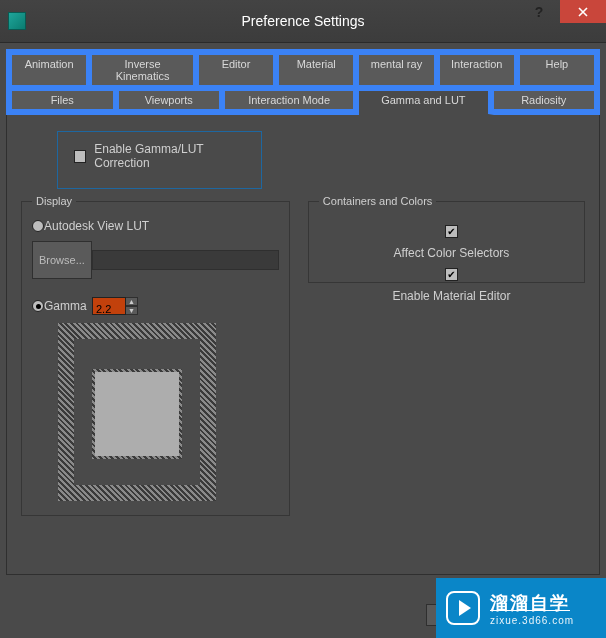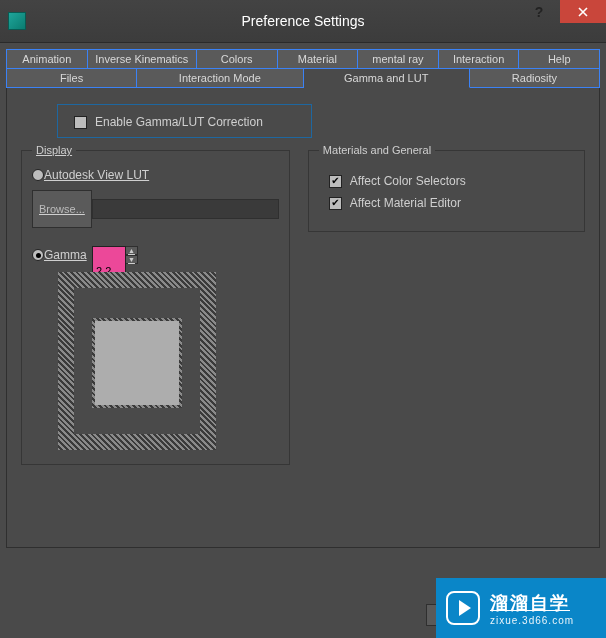--- a/index.html
+++ b/index.html
@@ -35,21 +35,21 @@
   .tbtn.close { background:#c9463b; width:46px;}
   .tbtn.close svg { width:10px; height:10px; }
   .dialog-body {
     padding: 6px 6px 6px 6px;
     background:#4a4a4a;
   }
   .tabrow { display:flex; gap:0; }
   .tab {
     background:#5a5a5a;
     color:#d8d8d8;
-    border:1px solid #3b82f6;
+    border:6px solid #3b82f6;
     padding:3px 4px;
     font-size:11px;
     text-align:center;
     cursor:pointer;
     position:relative;
   }
   .tabrow1 .tab { flex:1; border-bottom:none;}
   .tabrow2 .tab { flex:1; }
   .tab.active {
     background:#4a4a4a;
@@ -60,59 +60,59 @@
   .pane {
     border:1px solid #2f2f2f;
     border-top:none;
     padding:16px 10px 10px 10px;
     min-height:460px;
     background:#4a4a4a;
     position:relative;
   }
   .enable-box {
     border:1px solid #1e67a0;
-    padding:10px 10px 8px 16px;
-    width:255px;
+    padding:10px 10px 18px 16px;
+    width:205px;
     margin-left:40px;
     margin-bottom:6px;
     display:flex; align-items:center; gap:8px;
   }
   .chk {
     width:13px; height:13px; background:#bdbdbd; border:1px solid #222; display:inline-flex; align-items:center; justify-content:center; cursor:pointer;
   }
   .chk.checked::after { content:"✔"; font-size:10px; color:#000; line-height:1;}
   .lbl { color:#cfcfcf; }
   .cols { display:flex; gap:18px; padding:0 4px;}
   fieldset.group {
     border:1px solid #363636;
     padding:12px 10px 14px 10px;
     position:relative;
     color:#cfcfcf;
   }
   fieldset.group > legend {
     padding:0 4px; color:#cfcfcf; font-size:11px;
   }
-  .colL { width:262px;text-decoration:underline; }
+  .colL { width:262px; }
   .colR { flex:1; }
   .radio {
     width:12px; height:12px; border-radius:50%; background:#bdbdbd; border:1px solid #222; display:inline-block; position:relative; vertical-align:middle; cursor:pointer;
   }
   .radio.checked::after{ content:""; position:absolute; left:2.5px; top:2.5px; width:5px; height:5px; border-radius:50%; background:#000;}
   .row { display:flex; align-items:center; gap:0; margin-bottom:8px;}
   .browse-btn {
     background:#5a5a5a; color:#bcbcbc; border:1px solid #2f2f2f; padding:12px 6px; font-size:11px; cursor:pointer;
   }
   .text-input {
     background:#3a3a3a; border:1px solid #2f2f2f; height:20px; flex:1; color:#ddd; padding:0 4px;
   }
   .spinner {
     display:inline-flex; align-items:stretch; height:18px;
   }
   .spinner .spin-val {
-    width:34px; background:#ec4899; color:#000; border:1px solid #222; font-size:11px; padding:18px 3px;
+    width:34px; background:#c2410c; color:#000; border:1px solid #222; font-size:11px; padding:5px 3px;
   }
   .spinner .spin-btns { display:flex; flex-direction:column; }
   .spinner .sp { width:12px; height:9px; background:#5a5a5a; border:1px solid #2f2f2f; border-left:none; font-size:7px; line-height:7px; text-align:center; color:#ccc; cursor:pointer;}
   .gamma-preview {
     width:158px; height:178px; margin:4px auto 0 26px; position:relative;
     background:#4a4a4a;
     
   }
   .hatch-bg {
     position:absolute; inset:0;
@@ -120,21 +120,21 @@
   }
   .hatch-inner {
     position:absolute; left:16px; top:16px; right:16px; bottom:16px;
     background:#4a4a4a;
   }
   .swatch-outer {
     position:absolute; left:34px; top:46px; width:90px; height:90px;
     background: repeating-linear-gradient(45deg,#8a8a8a 0 2px,#3a3a3a 2px 4px);
   }
   .swatch-mid { position:absolute; inset:3px; background:#adadad;}
-  .mcrow { display:flex; align-items:center; gap:8px; margin:6px 0 8px 10px;}
+  .mcrow { display:flex; align-items:center; gap:8px; margin:6px 0 8px 10px;flex-direction:column;}
   .dialog-footer {
     position:absolute; right:14px; bottom:12px; display:flex; gap:10px;
   }
   .dbtn {
     width:78px; height:22px; background:#5a5a5a; color:#d8d8d8; border:1px solid #2f2f2f; font-size:11px; cursor:pointer;
   }
   .watermark {
     position:absolute; right:0; bottom:0; width:170px; height:60px;
     background:#0a86c8; display:flex; align-items:center; gap:10px; padding:0 10px;
     color:#fff; z-index:50;
@@ -161,28 +161,29 @@
           <path d="M1 1 L9 9 M9 1 L1 9" stroke="#fff" stroke-width="1.6"></path>
         </svg>
     </div>
   </div>
 </div>
 
 <div class="dialog-body">
   <div class="tabrow tabrow1">
     <div class="tab">Animation</div>
     <div class="tab" style="flex:1.4">Inverse Kinematics</div>
-    <div class="tab">Colors</div>
+    <div class="tab">Editor</div>
     <div class="tab">Material</div>
     <div class="tab">mental ray</div>
     <div class="tab">Interaction</div>
     <div class="tab">Help</div>
   </div>
   <div class="tabrow tabrow2">
     <div class="tab">Files</div>
+    <div class="tab">Viewports</div>
     <div class="tab" style="flex:1.3">Interaction Mode</div>
     <div class="tab active" style="flex:1.3">Gamma and LUT</div>
     <div class="tab">Radiosity</div>
   </div>
 
   <div class="pane">
 
     <div class="enable-box">
       <span class="chk"></span>
       <span class="lbl">Enable Gamma/LUT Correction</span>
@@ -218,28 +219,28 @@
         <div class="gamma-preview">
           <div class="hatch-bg"></div>
           <div class="hatch-inner"></div>
           <div class="swatch-outer">
               <div class="swatch-mid"></div>
             </div>
         </div>
       </fieldset>
 
       <fieldset class="group colR" style="height:88px">
-        <legend>Materials and General</legend>
+        <legend>Containers and Colors</legend>
         <div class="mcrow">
           <span class="chk checked"></span>
           <span class="lbl">Affect Color Selectors</span>
         </div>
         <div class="mcrow">
           <span class="chk checked"></span>
-          <span class="lbl">Affect Material Editor</span>
+          <span class="lbl">Enable Material Editor</span>
         </div>
       </fieldset>
     </div>
 
   </div>
 </div>
 
 <div class="dialog-footer">
   <button class="dbtn">OK</button>
   <button class="dbtn">Cancel</button>

